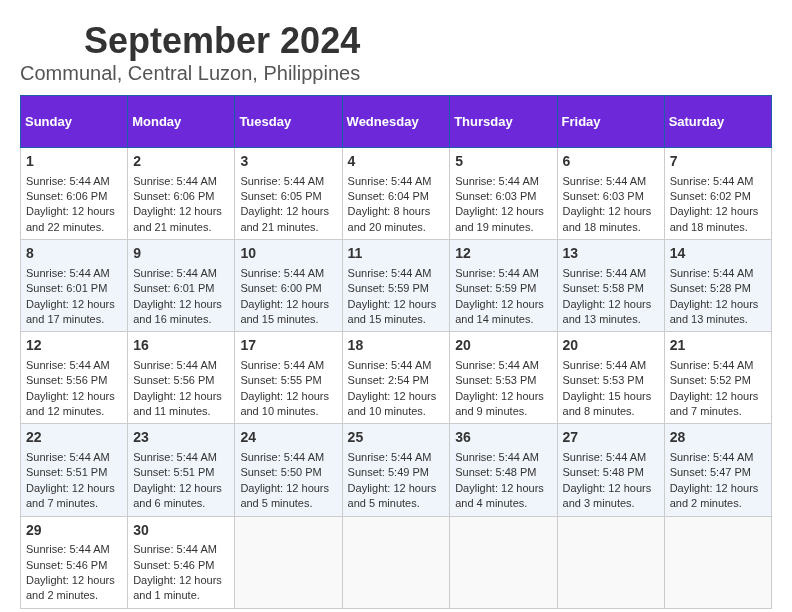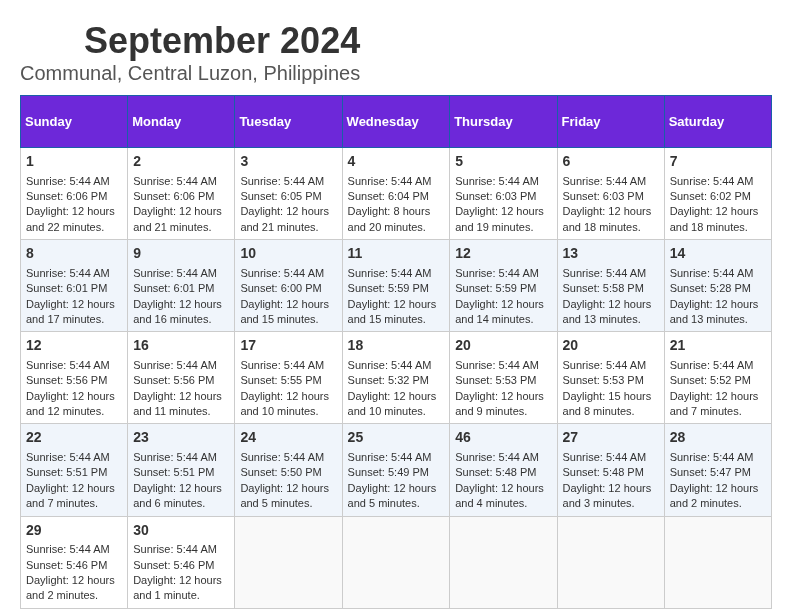--- a/index.html
+++ b/index.html
@@ -114,31 +114,31 @@
         <td><span class="day-num">10</span><span>Sunrise: 5:44 AM</span><br><span>Sunset: 6:00 PM</span><br><span>Daylight: 12 hours and 15 minutes.</span></td>
         <td><span class="day-num">11</span><span>Sunrise: 5:44 AM</span><br><span>Sunset: 5:59 PM</span><br><span>Daylight: 12 hours and 15 minutes.</span></td>
         <td><span class="day-num">12</span><span>Sunrise: 5:44 AM</span><br><span>Sunset: 5:59 PM</span><br><span>Daylight: 12 hours and 14 minutes.</span></td>
         <td><span class="day-num">13</span><span>Sunrise: 5:44 AM</span><br><span>Sunset: 5:58 PM</span><br><span>Daylight: 12 hours and 13 minutes.</span></td>
         <td><span class="day-num">14</span><span>Sunrise: 5:44 AM</span><br><span>Sunset: 5:28 PM</span><br><span>Daylight: 12 hours and 13 minutes.</span></td>
       </tr>
       <tr>
         <td><span class="day-num">12</span><span>Sunrise: 5:44 AM</span><br><span>Sunset: 5:56 PM</span><br><span>Daylight: 12 hours and 12 minutes.</span></td>
         <td><span class="day-num">16</span><span>Sunrise: 5:44 AM</span><br><span>Sunset: 5:56 PM</span><br><span>Daylight: 12 hours and 11 minutes.</span></td>
         <td><span class="day-num">17</span><span>Sunrise: 5:44 AM</span><br><span>Sunset: 5:55 PM</span><br><span>Daylight: 12 hours and 10 minutes.</span></td>
-        <td><span class="day-num">18</span><span>Sunrise: 5:44 AM</span><br><span>Sunset: 5:32 PM</span><br><span>Daylight: 12 hours and 10 minutes.</span></td>
+        <td><span class="day-num">18</span><span>Sunrise: 5:44 AM</span><br><span>Sunset: 2:54 PM</span><br><span>Daylight: 12 hours and 10 minutes.</span></td>
         <td><span class="day-num">20</span><span>Sunrise: 5:44 AM</span><br><span>Sunset: 5:53 PM</span><br><span>Daylight: 12 hours and 9 minutes.</span></td>
         <td><span class="day-num">20</span><span>Sunrise: 5:44 AM</span><br><span>Sunset: 5:53 PM</span><br><span>Daylight: 15 hours and 8 minutes.</span></td>
         <td><span class="day-num">21</span><span>Sunrise: 5:44 AM</span><br><span>Sunset: 5:52 PM</span><br><span>Daylight: 12 hours and 7 minutes.</span></td>
       </tr>
       <tr>
         <td><span class="day-num">22</span><span>Sunrise: 5:44 AM</span><br><span>Sunset: 5:51 PM</span><br><span>Daylight: 12 hours and 7 minutes.</span></td>
         <td><span class="day-num">23</span><span>Sunrise: 5:44 AM</span><br><span>Sunset: 5:51 PM</span><br><span>Daylight: 12 hours and 6 minutes.</span></td>
         <td><span class="day-num">24</span><span>Sunrise: 5:44 AM</span><br><span>Sunset: 5:50 PM</span><br><span>Daylight: 12 hours and 5 minutes.</span></td>
         <td><span class="day-num">25</span><span>Sunrise: 5:44 AM</span><br><span>Sunset: 5:49 PM</span><br><span>Daylight: 12 hours and 5 minutes.</span></td>
-        <td><span class="day-num">46</span><span>Sunrise: 5:44 AM</span><br><span>Sunset: 5:48 PM</span><br><span>Daylight: 12 hours and 4 minutes.</span></td>
+        <td><span class="day-num">36</span><span>Sunrise: 5:44 AM</span><br><span>Sunset: 5:48 PM</span><br><span>Daylight: 12 hours and 4 minutes.</span></td>
         <td><span class="day-num">27</span><span>Sunrise: 5:44 AM</span><br><span>Sunset: 5:48 PM</span><br><span>Daylight: 12 hours and 3 minutes.</span></td>
         <td><span class="day-num">28</span><span>Sunrise: 5:44 AM</span><br><span>Sunset: 5:47 PM</span><br><span>Daylight: 12 hours and 2 minutes.</span></td>
       </tr>
       <tr>
         <td><span class="day-num">29</span><span>Sunrise: 5:44 AM</span><br><span>Sunset: 5:46 PM</span><br><span>Daylight: 12 hours and 2 minutes.</span></td>
         <td><span class="day-num">30</span><span>Sunrise: 5:44 AM</span><br><span>Sunset: 5:46 PM</span><br><span>Daylight: 12 hours and 1 minute.</span></td>
         <td class="empty"></td>
         <td class="empty"></td>
         <td class="empty"></td>
         <td class="empty"></td>

